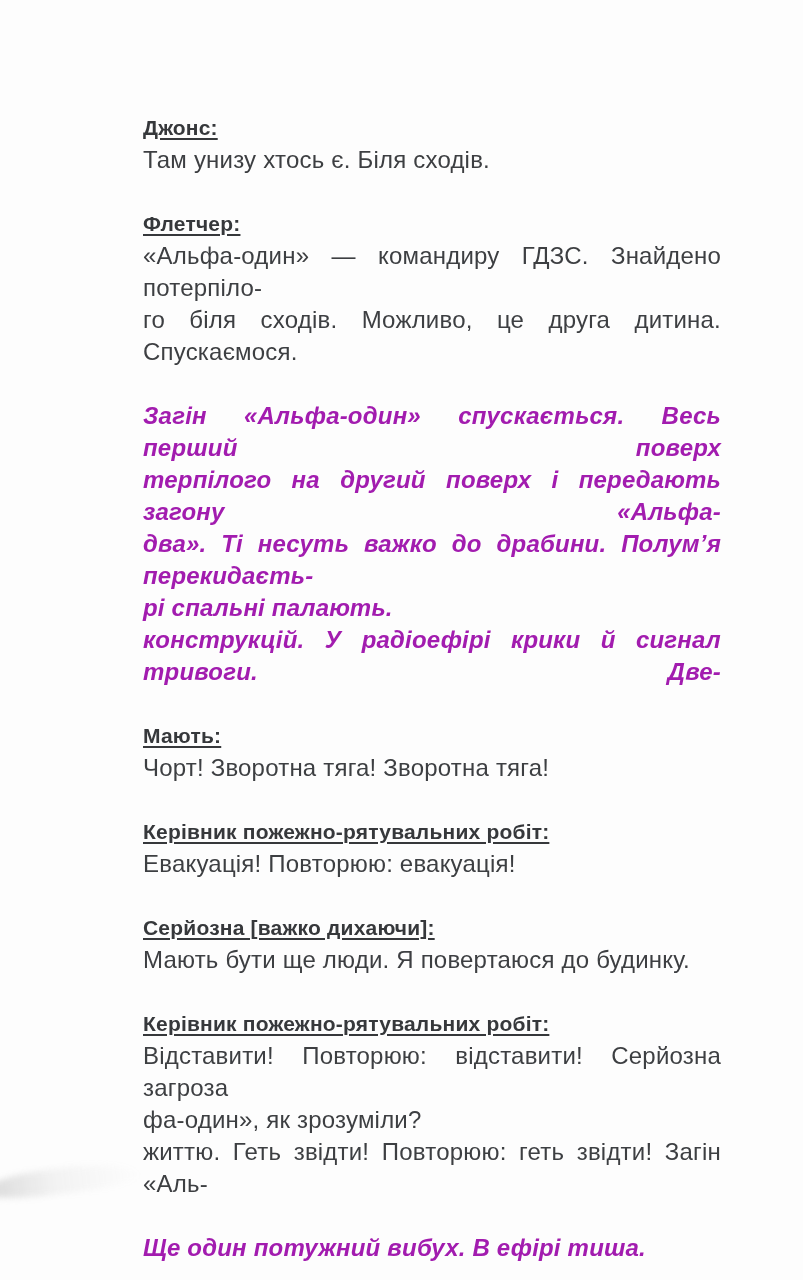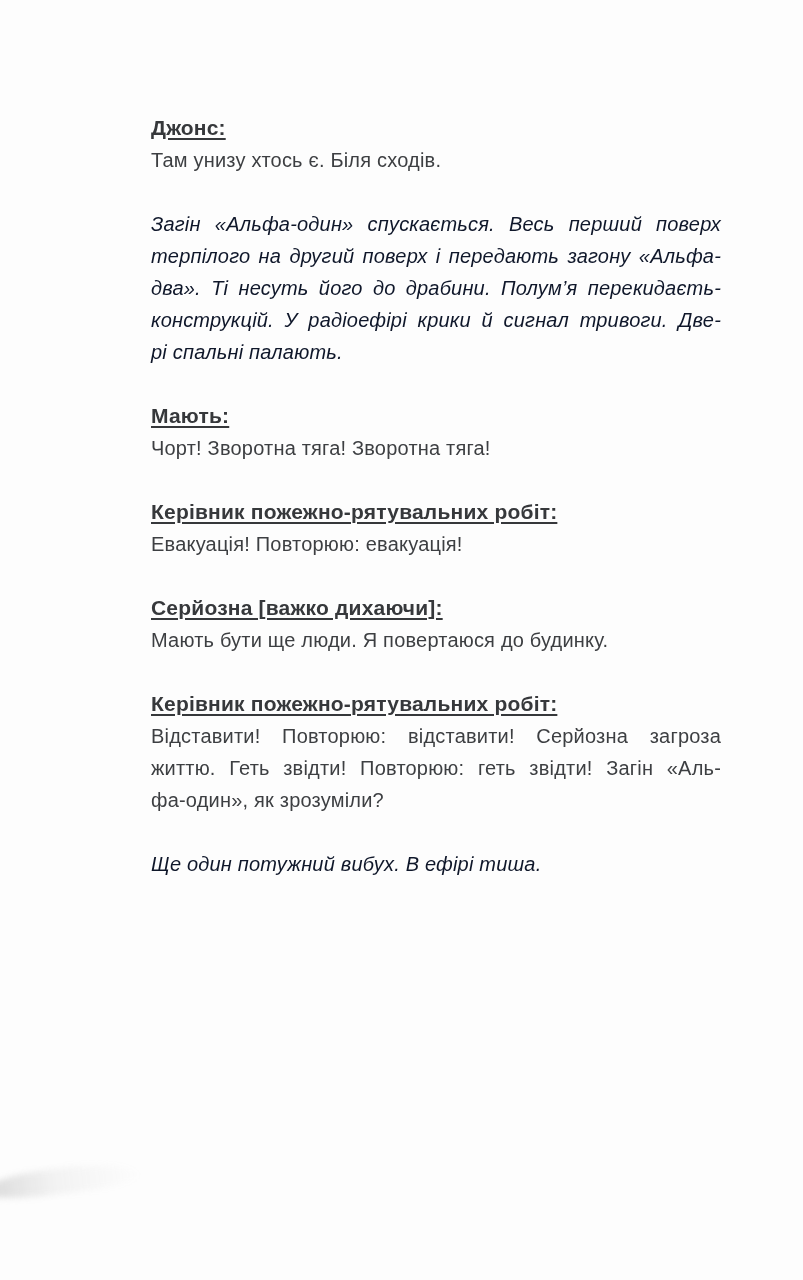--- a/index.html
+++ b/index.html
@@ -18,49 +18,50 @@
     overflow: hidden;
     color: #3d3f42;
   }
   .text-column {
     position: absolute;
     left: 143px;
     top: 112px;
     width: 578px;
   }
   .block {
-    margin: 0 0 32px 8px;
+    margin: 0 0 32px 0;
   }
   .speaker {
     font-weight: 700;
     font-size: 21px;
     line-height: 32px;
     color: #36383b;
     letter-spacing: 0.2px;
   }
   .speaker > span {
     text-decoration: underline;
     text-decoration-thickness: 2px;
     text-underline-offset: 3px;
   }
   .tline {
-    font-size: 20px;
+    font-size: 24px;
     line-height: 32px;
     white-space: nowrap;
     text-align: left;
     letter-spacing: 0.2px;
   }
   .tline.j {
     white-space: normal;
     text-align: justify;
     text-align-last: justify;
   }
   .stage .tline {
     font-style: italic;
-    color: #0f172a;
+    color: #a21caf;
+    font-weight: bold;
   }
   
   .page-curl {
     position: absolute;
     left: -18px;
     top: 1168px;
     width: 160px;
     height: 26px;
     background: linear-gradient(90deg, rgba(90,90,90,0.22), rgba(150,150,150,0.10) 45%, rgba(200,200,200,0.0));
     border-radius: 50% 60% 60% 50% / 60% 70% 40% 50%;
@@ -72,49 +73,54 @@
 <body>
 
 <div class="page">
   <div class="text-column">
 
     <div class="block">
       <div class="speaker"><span>Джонс:</span></div>
       <div class="tline">Там унизу хтось є. Біля сходів.</div>
     </div>
 
+    <div class="block">
+      <div class="speaker"><span>Флетчер:</span></div>
+      <div class="tline j">«Альфа-один» — командиру ГДЗС. Знайдено потерпіло-</div>
+      <div class="tline j">го біля сходів. Можливо, це друга дитина. Спускаємося.</div>
+    </div>
 
     <div class="block stage">
       <div class="tline j">Загін «Альфа-один» спускається. Весь перший поверх</div>
       <div class="tline j">терпілого на другий поверх і передають загону «Альфа-</div>
-      <div class="tline j">два». Ті несуть його до драбини. Полум’я перекидаєть-</div>
+      <div class="tline j">два». Ті несуть важко до драбини. Полум’я перекидаєть-</div>
+      <div class="tline">рі спальні палають.</div>
       <div class="tline j">конструкцій. У радіоефірі крики й сигнал тривоги. Две-</div>
-      <div class="tline">рі спальні палають.</div>
     </div>
 
     <div class="block">
       <div class="speaker"><span>Мають:</span></div>
       <div class="tline">Чорт! Зворотна тяга! Зворотна тяга!</div>
     </div>
 
     <div class="block">
       <div class="speaker"><span>Керівник пожежно-рятувальних робіт:</span></div>
       <div class="tline">Евакуація! Повторюю: евакуація!</div>
     </div>
 
     <div class="block">
       <div class="speaker"><span>Серйозна [важко дихаючи]:</span></div>
       <div class="tline">Мають бути ще люди. Я повертаюся до будинку.</div>
     </div>
 
     <div class="block">
       <div class="speaker"><span>Керівник пожежно-рятувальних робіт:</span></div>
       <div class="tline j">Відставити! Повторюю: відставити! Серйозна загроза</div>
+      <div class="tline">фа-один», як зрозуміли?</div>
       <div class="tline j">життю. Геть звідти! Повторюю: геть звідти! Загін «Аль-</div>
-      <div class="tline">фа-один», як зрозуміли?</div>
     </div>
 
     <div class="block stage">
       <div class="tline">Ще один потужний вибух. В ефірі тиша.</div>
     </div>
 
   </div>
 
   <div class="page-curl"></div>
 </div>

